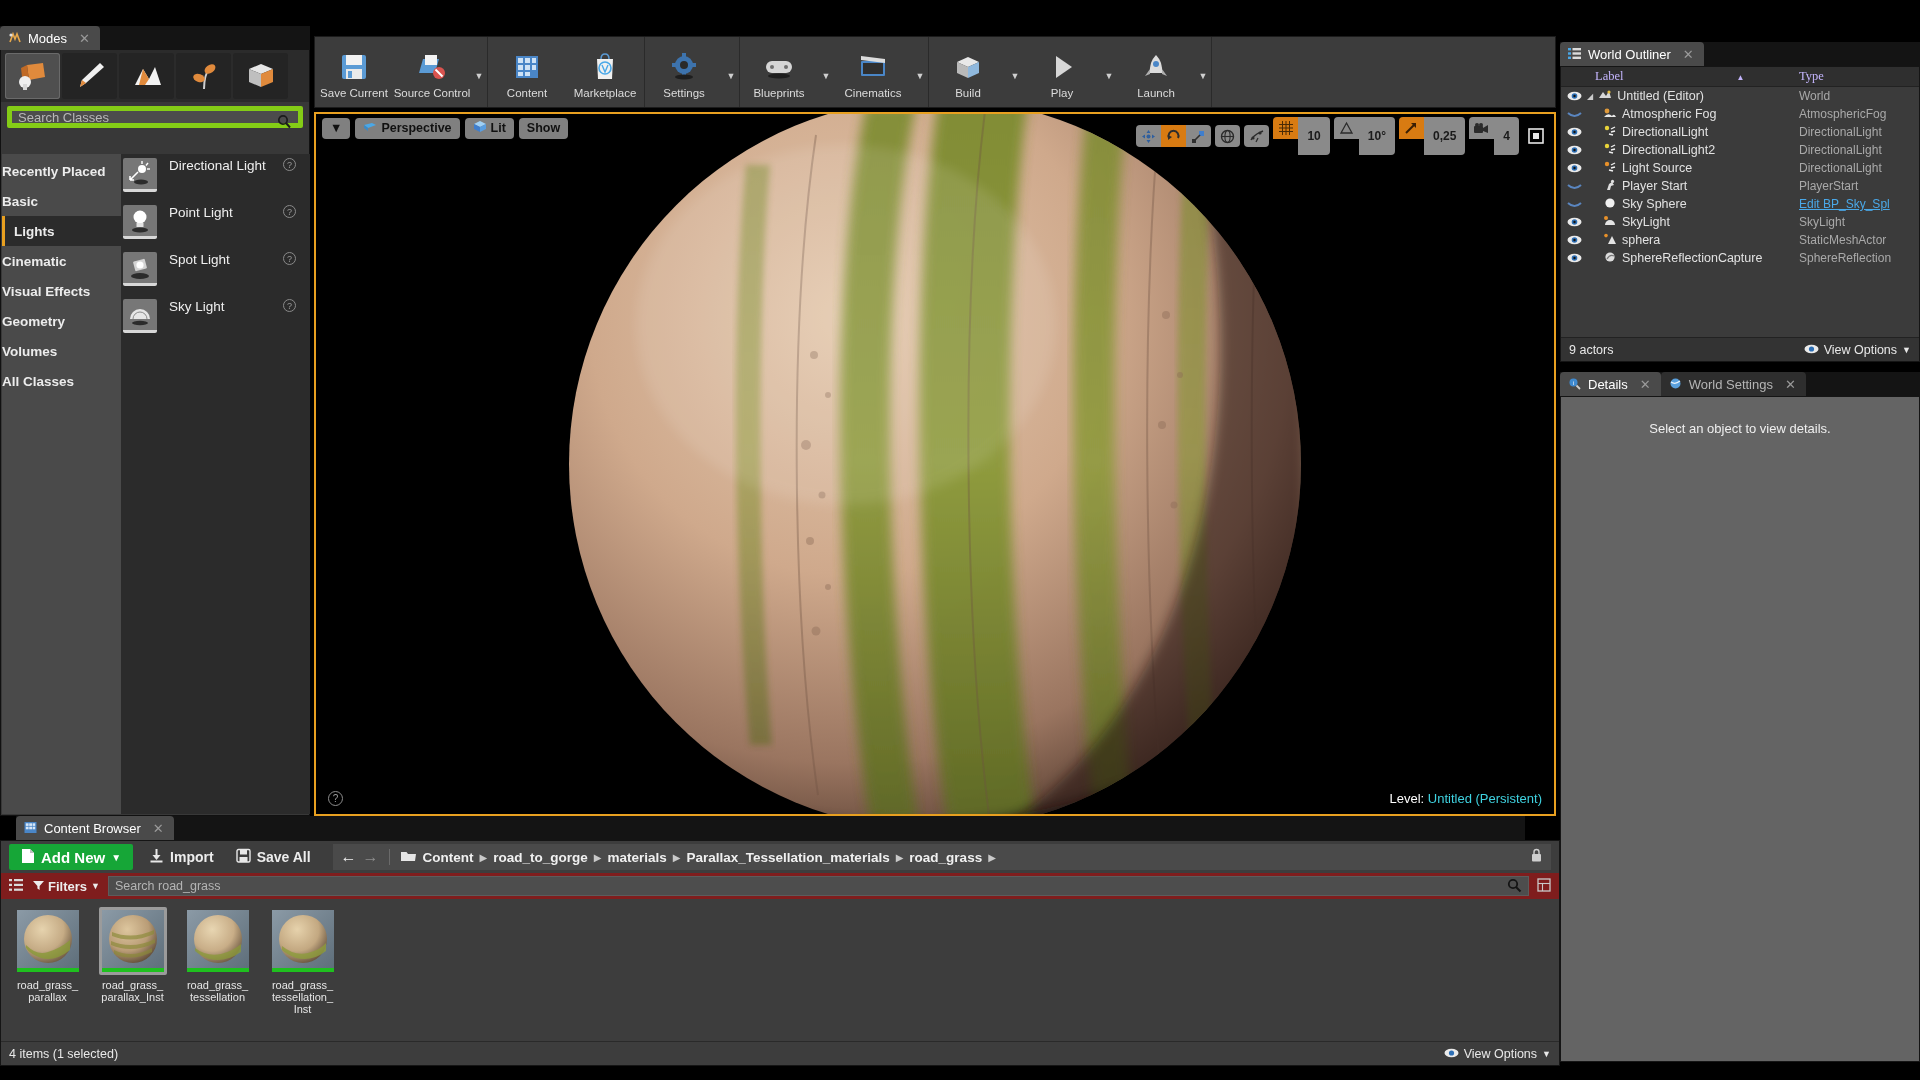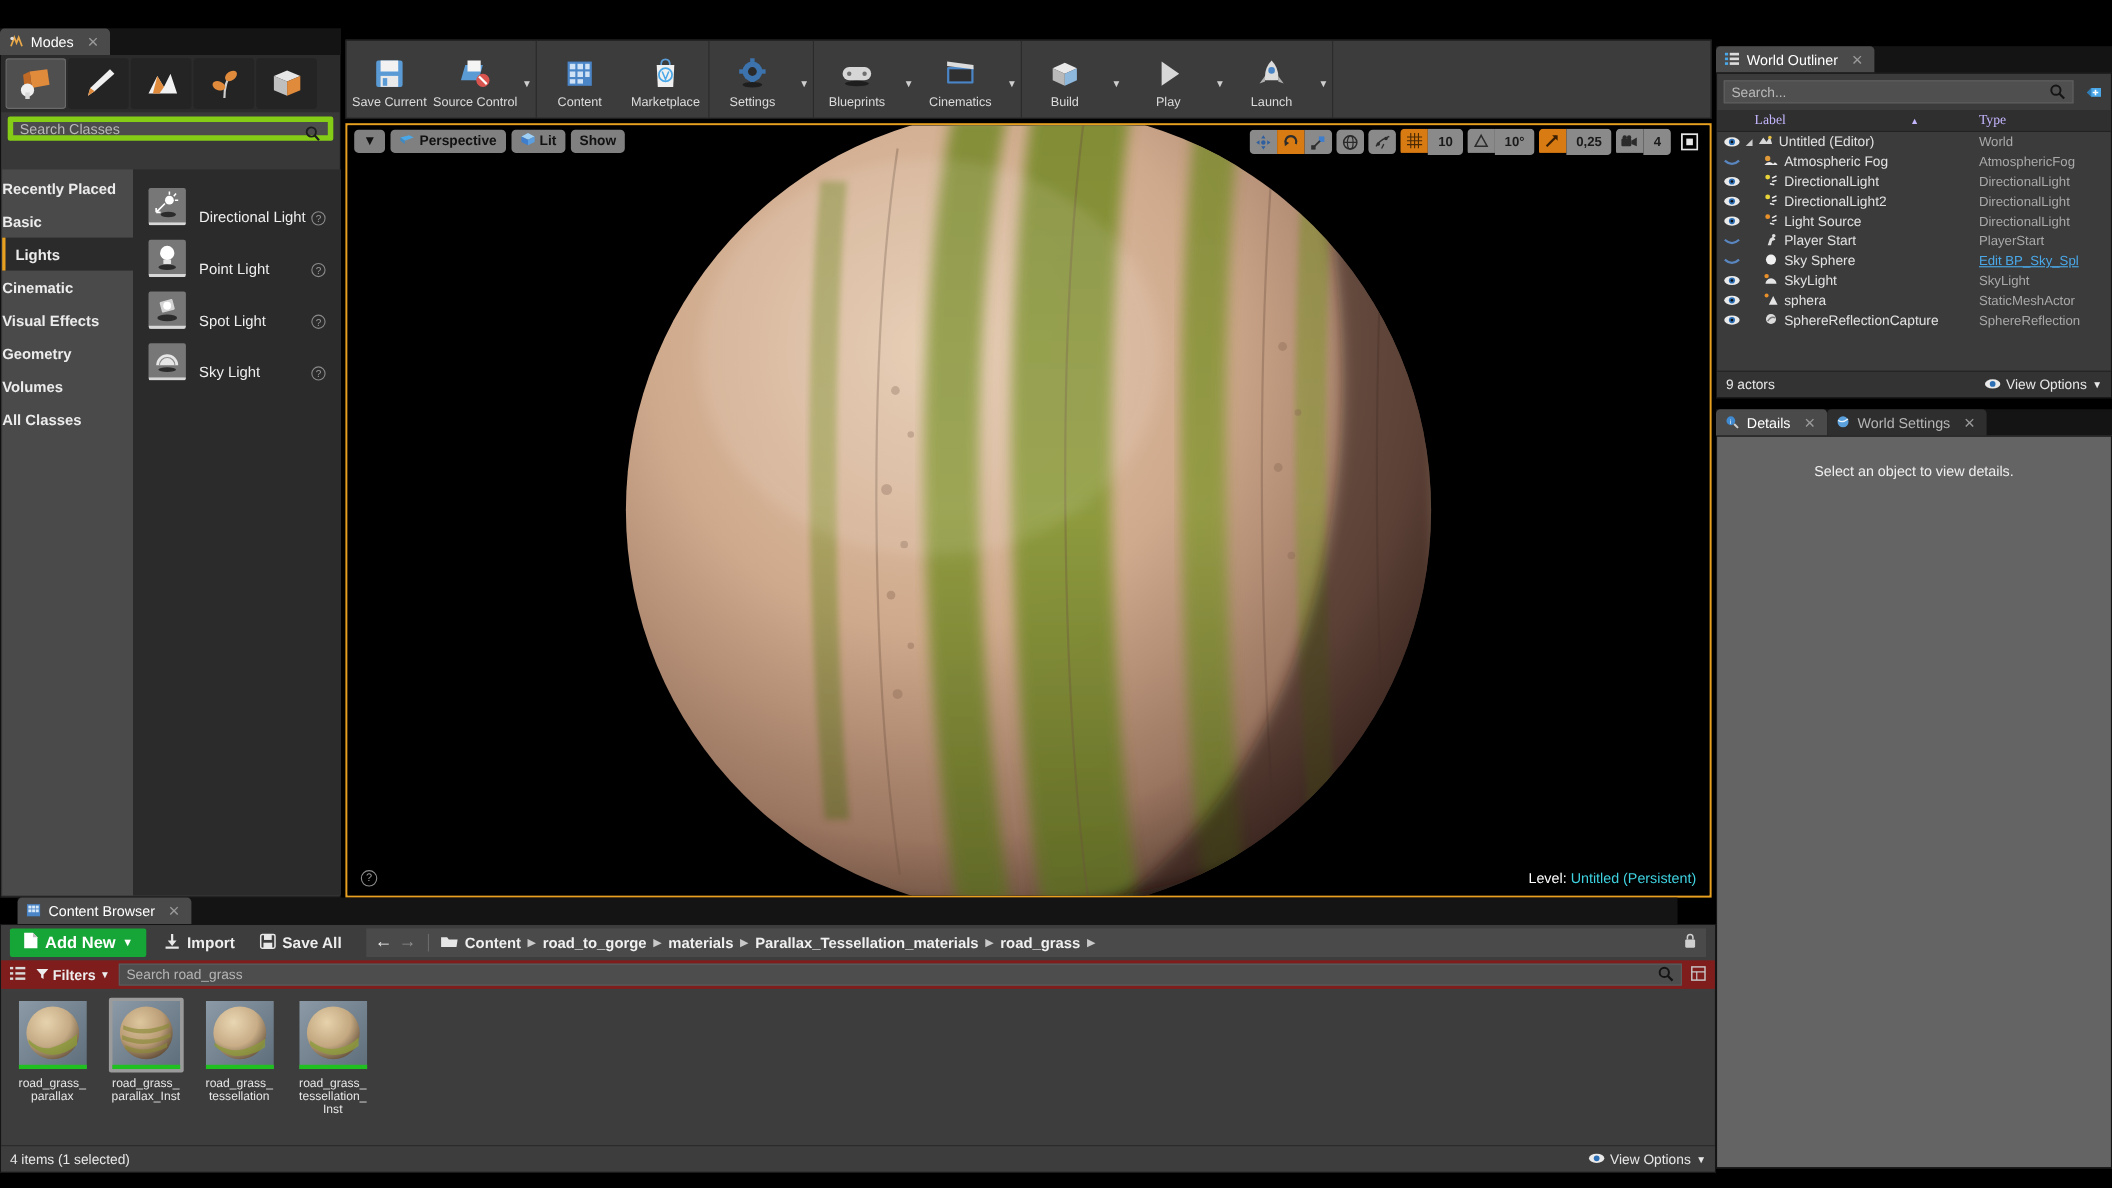--- a/index.html
+++ b/index.html
@@ -45,42 +45,42 @@
     border-radius: 2px; display:flex; align-items:center; padding: 0 6px;
     color:#b8b8b8; font-size:13px; position: relative;
   }
   .search-classes .mag { position:absolute; right:6px; top:3px; }
 
   .cat-split { position:absolute; left:1px; top:104px; bottom:1px; width:308px; display:flex; }
   .cat-list { width:119px; background:#4a4a4a; padding-top:2px; }
   .cat-item { height:30px; display:flex; align-items:center; padding-left:0; font-size:13.5px; color:#ececec; font-weight:bold; }
   .cat-item.sel { background:#2b2b2b; border-left:3px solid #e8a020; padding-left:9px; }
   .class-list { flex:1; background:#2b2b2b; padding-top:4px; }
-  .class-row { height:47px; display:flex; align-items:flex-end; padding-left:14px; gap:12px; position:relative; }
+  .class-row { height:47px; display:flex; align-items:flex-start; padding-left:2px; gap:12px; position:relative; }
   .class-ico { width:34px; height:34px; border-radius:2px; background:#777; border-bottom:3px solid #d8d8d8; display:flex;align-items:center;justify-content:center;}
   .class-name { font-size:13.5px; color:#efefef; }
   .help-q { position:absolute; right:14px; width:13px;height:13px;border-radius:50%;border:1px solid #8a8a8a;color:#9a9a9a;font-size:9px;display:flex;align-items:center;justify-content:center;}
 
   
   .main-toolbar { position:absolute; left:314px; top:36px; width:1242px; height:72px; background:#3c3c3c; border:1px solid #1b1b1b; display:flex; align-items:stretch; }
   .tb-group { display:flex; align-items:stretch; border-right:1px solid #2a2a2a; }
   .tb-item { width:78px; display:flex; flex-direction:column; align-items:center; justify-content:center; gap:2px; padding-top:4px; }
   .tb-label { font-size:11.5px; color:#dcdcdc; }
   .tb-ico { width:40px; height:36px; display:flex; align-items:center; justify-content:center; }
   .tb-caret { width:16px; display:flex; align-items:flex-end; justify-content:center; padding-bottom:26px; color:#cfcfcf; font-size:9px;}
   .tb-unit { display:flex; }
 
   
   .viewport-wrap { position:absolute; left:314px; top:112px; width:1242px; height:704px; border:2px solid #e8a020; background:#000; }
   .vp-toolbar { position:absolute; left:0; top:0; width:100%; height:28px; display:flex; align-items:center; padding:0 6px; gap:5px; background:rgba(20,20,20,0.0); }
   .vp-btn { height:21px; border-radius:4px; background:#808080; display:flex; align-items:center; gap:4px; padding:0 8px; font-size:12.5px; color:#111; font-weight:bold; }
   .vp-right { position:absolute; right:6px; top:3px; display:flex; gap:4px; align-items:center;}
   .vp-sq { width:25px;height:22px;border-radius:4px;background:#8a8a8a; display:flex;align-items:center;justify-content:center;}
   .vp-sq.on { background:#d87b12; }
-  .vp-num { height:24px;border-radius:4px;background:#8a8a8a;display:flex;align-items:center;justify-content:center;padding:0 9px;font-size:12px;color:#1a1a1a;font-weight:bold;}
+  .vp-num { height:38px;border-radius:4px;background:#8a8a8a;display:flex;align-items:center;justify-content:center;padding:0 9px;font-size:12px;color:#1a1a1a;font-weight:bold;}
   .vp-grp { display:flex; border-radius:4px; overflow:hidden; }
   .vp-grp > div { border-radius:0; }
   .level-line { position:absolute; right:12px; bottom:8px; font-size:13px; }
   .level-line b { color:#fff; font-weight:normal; }
   .level-line span { color:#3fd2e0; }
   .vp-help { position:absolute; left:12px; bottom:8px; width:15px;height:15px;border-radius:50%;border:1px solid #8d8d8d;color:#9c9c9c;font-size:10px;display:flex;align-items:center;justify-content:center;}
 
   
   .sphere-stage { position:absolute; inset:0; overflow:hidden; background:#000; }
   .sphere {
@@ -626,39 +626,20 @@
                 <rect x="4.5" y="5.3" width="8.5" height="2.4"></rect>
                 <rect x="4.5" y="9.6" width="8.5" height="2.4"></rect>
               </g>
             </svg>
         </span>
         <span>World Outliner</span>
         <span class="tclose">✕</span>
       </div>
     </div>
     <div class="out-body">
-      <div style="display:flex;align-items:center;">
-        <div class="out-search" style="flex:1">
-          <span>Search...</span>
-          <span style="position:absolute;right:6px;top:2px">
-            <svg width="15" height="15" viewBox="0 0 15 15">
-                <circle cx="6" cy="6" r="4.2" stroke="#151515" stroke-width="1.8" fill="none"></circle>
-                <line x1="9" y1="9" x2="13.5" y2="13.5" stroke="#151515" stroke-width="2"></line>
-              </svg>
-          </span>
-        </div>
-        <span style="width:28px;display:flex;justify-content:center">
-          <svg width="16" height="14" viewBox="0 0 16 14">
-              <rect x="4" y="3" width="9" height="8" fill="#4aa8e8"></rect>
-              <polygon points="0,7 4,3 4,11" fill="#2f7cb5"></polygon>
-              <line x1="8" y1="4.5" x2="8" y2="9.5" stroke="#fff" stroke-width="1.4"></line>
-              <line x1="5.5" y1="7" x2="10.5" y2="7" stroke="#fff" stroke-width="1.4"></line>
-            </svg>
-        </span>
-      </div>
 
       <div class="out-hdr">
         <div class="c1"></div>
         <div class="c2">
           <span>Label</span>
           <span style="margin-left:110px;font-size:8px">▲</span>
         </div>
         <div class="c3">
           <span>Type</span>
         </div>

